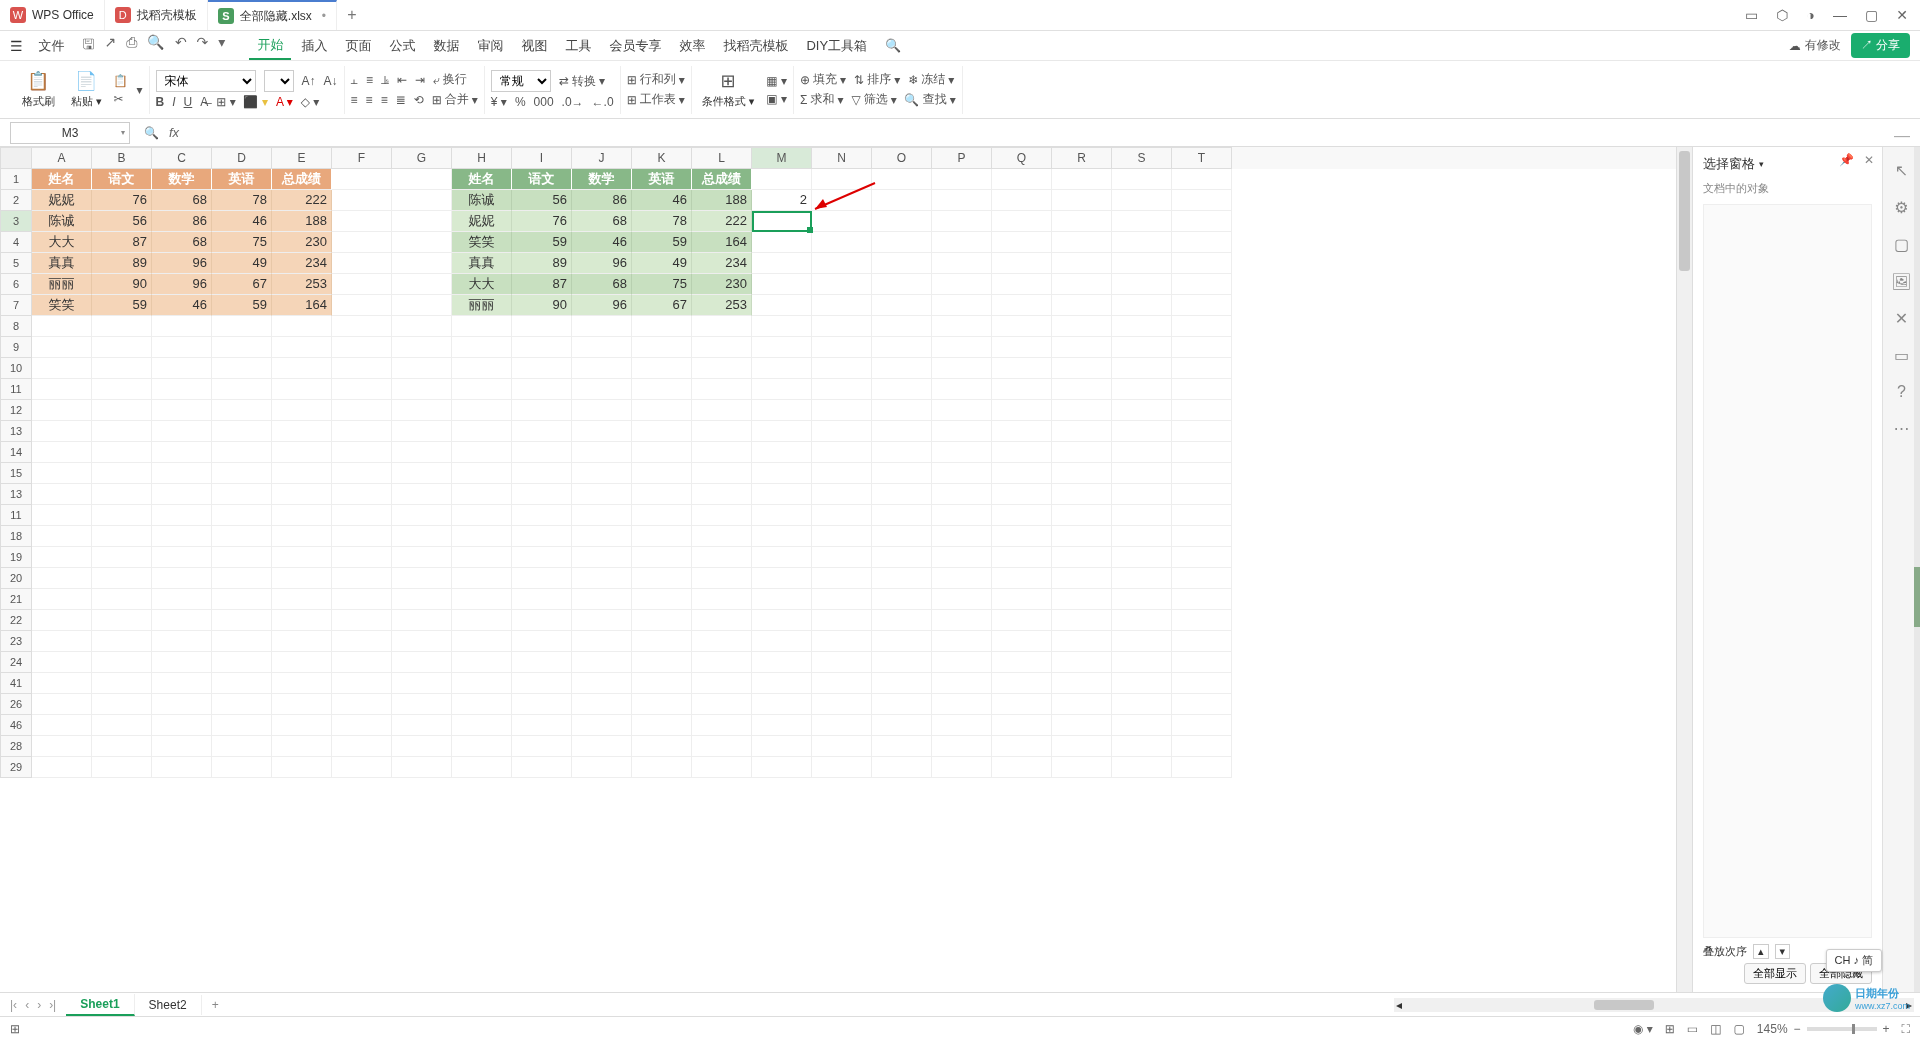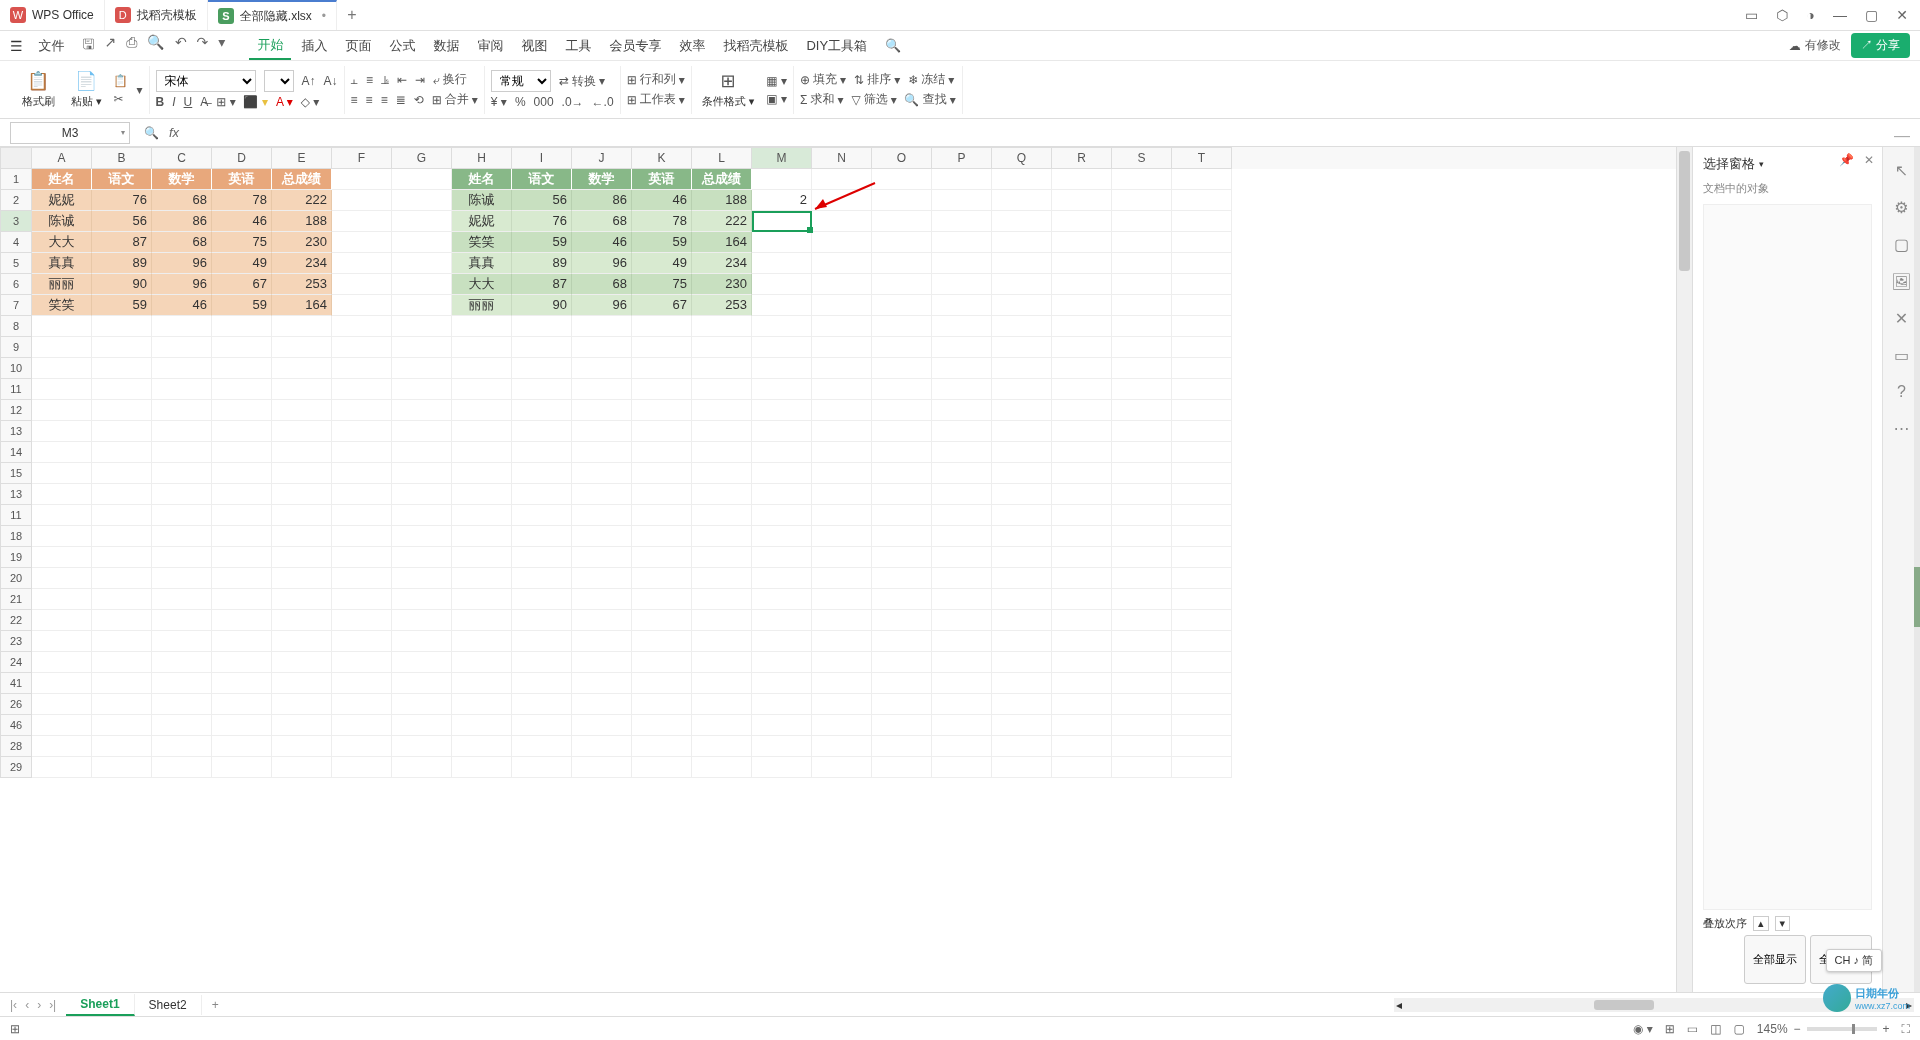--- a/index.html
+++ b/index.html
@@ -63,21 +63,21 @@
 .arrow-head{fill:#d00}
 .vscroll{width:16px;background:#f0f0f0;border-left:1px solid #ddd;position:relative}
 .vthumb{position:absolute;left:2px;right:2px;background:#c8c8c8;border-radius:3px}
 .right-panel{width:190px;background:#fff;border-left:1px solid #ddd;padding:8px 10px;position:relative;display:flex;flex-direction:column}
 .rp-title{font-size:13px;color:#333;display:flex;align-items:center;gap:4px;margin-bottom:8px}
 .rp-sub{font-size:11px;color:#888;margin-bottom:8px}
 .rp-body{flex:1;border:1px solid #eee;background:#fafafa}
 .rp-close{position:absolute;top:6px;right:8px;display:flex;gap:10px;color:#888;font-size:12px}
 .rp-bottom{display:flex;align-items:center;gap:6px;font-size:11px;padding-top:6px}
 .rp-btns{display:flex;gap:4px;margin-left:auto}
-.rp-btns button{font-size:11px;padding:16px 8px;border:1px solid #ccc;background:#f8f8f8;border-radius:3px;cursor:pointer}
+.rp-btns button{font-size:11px;padding:2px 8px;border:1px solid #ccc;background:#f8f8f8;border-radius:3px;cursor:pointer}
 .side-icons{width:38px;background:#f5f5f5;border-left:1px solid #e0e0e0;display:flex;flex-direction:column;align-items:center;gap:18px;padding-top:14px;color:#888;position:relative}
 .side-icons span{cursor:pointer;font-size:16px}
 .side-scroll{position:absolute;right:0;top:0;bottom:0;width:6px;background:#e8e8e8}
 .side-scroll-thumb{position:absolute;right:0;width:6px;background:#8a8;height:60px;top:420px}
 .sheettabs{height:24px;background:#fff;display:flex;align-items:center;border-top:1px solid #ddd;font-size:12px}
 .st-nav{display:flex;gap:8px;padding:0 10px;color:#999}
 .st-nav span{cursor:pointer}
 .stab{padding:3px 14px;cursor:pointer;border-right:1px solid #eee}
 .stab.active{color:#1a9f5a;border-bottom:2px solid #1a9f5a;font-weight:bold}
 .stab-add{padding:0 10px;color:#888;cursor:pointer}

